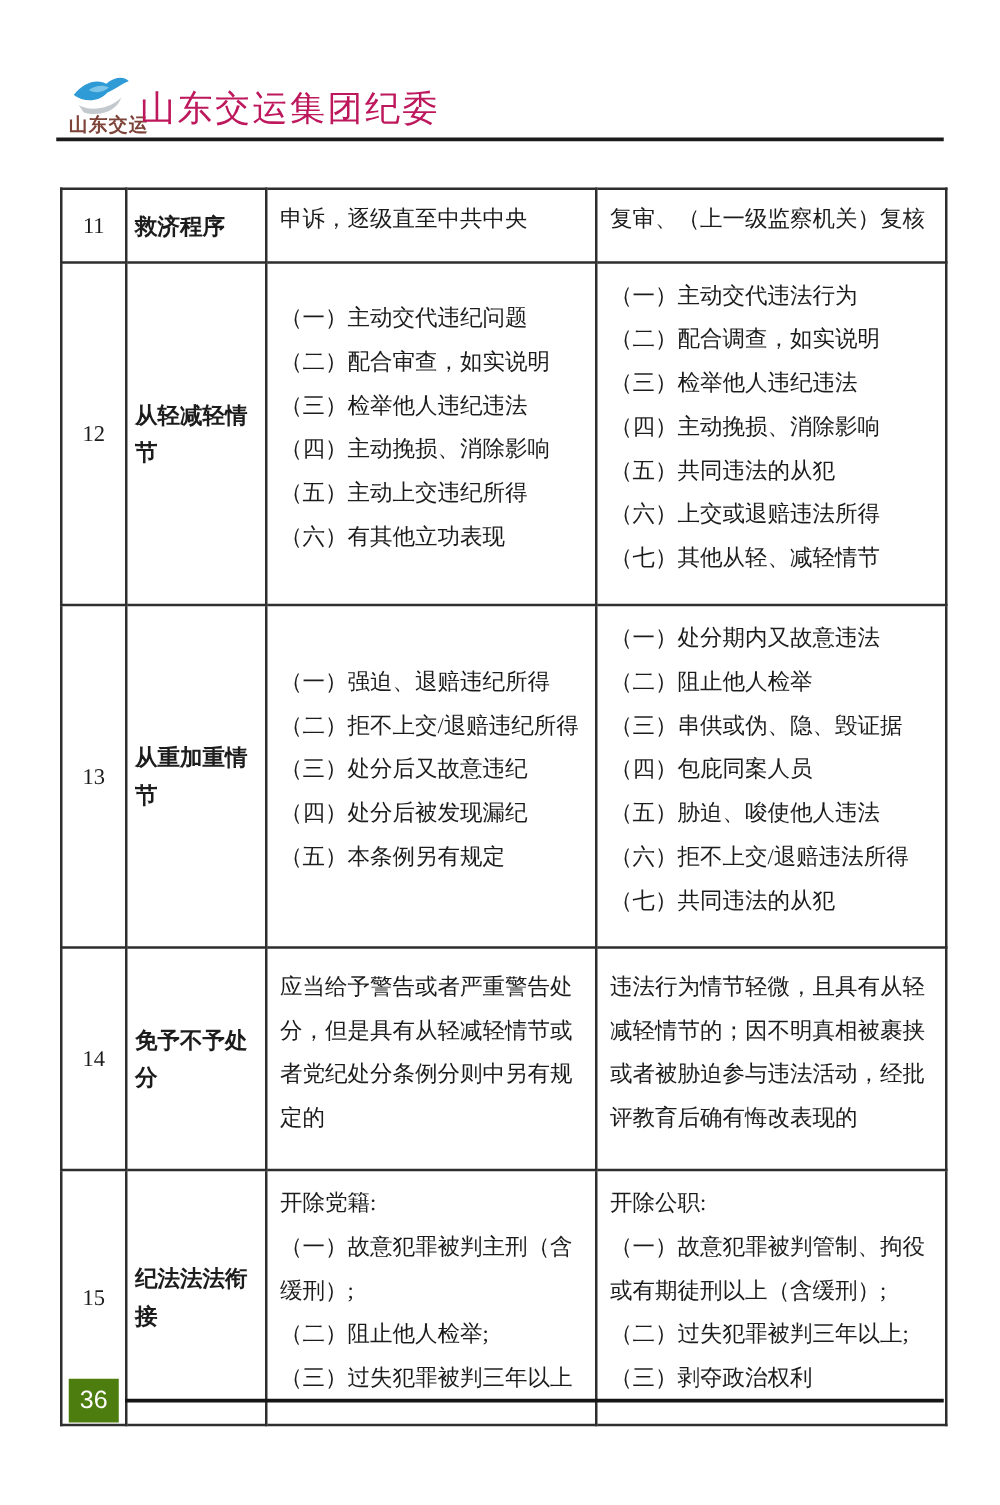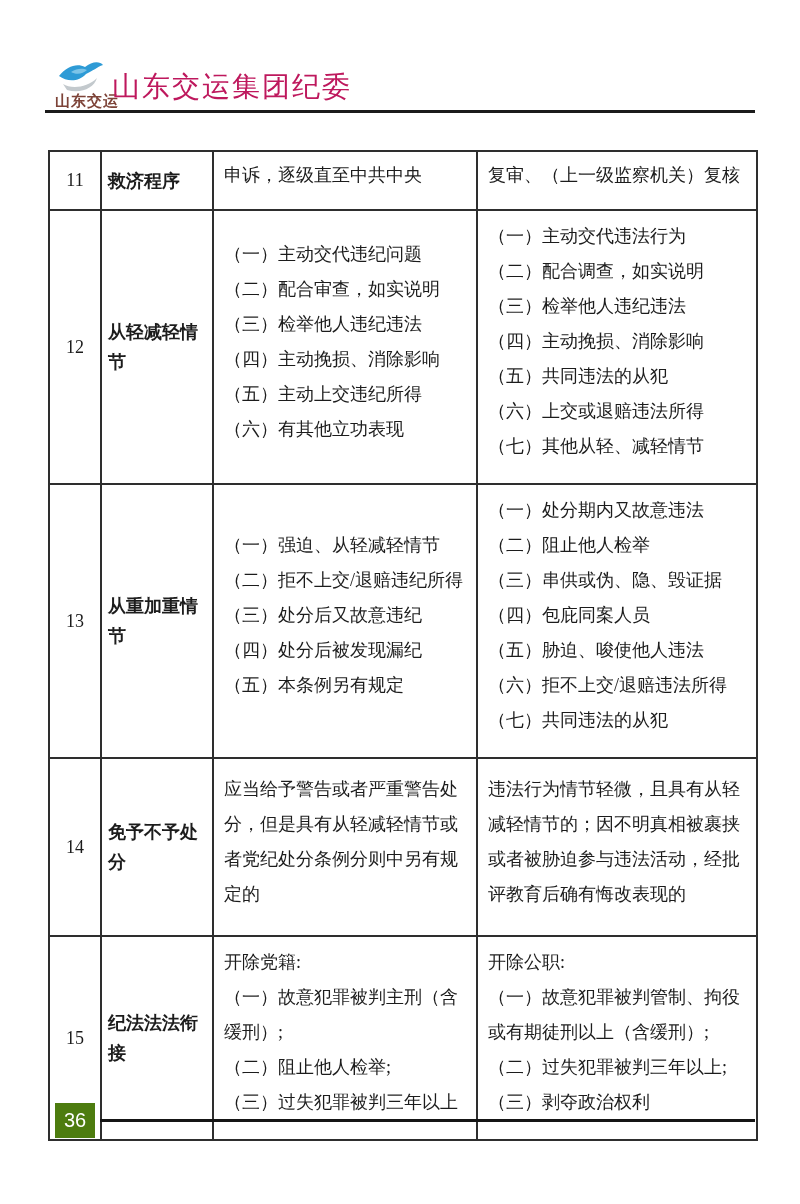--- a/index.html
+++ b/index.html
@@ -142,21 +142,21 @@
             <div class="line">（四）主动挽损、消除影响</div>
             <div class="line">（五）共同违法的从犯</div>
             <div class="line">（六）上交或退赔违法所得</div>
             <div class="line">（七）其他从轻、减轻情节</div>
           </td>
       </tr>
       <tr class="r13">
         <td class="num">13</td>
         <td class="cat">从重加重情节</td>
         <td class="content">
-            <div class="line">（一）强迫、从轻减轻情节</div>
+            <div class="line">（一）强迫、退赔违纪所得</div>
             <div class="line">（二）拒不上交/退赔违纪所得</div>
             <div class="line">（三）处分后又故意违纪</div>
             <div class="line">（四）处分后被发现漏纪</div>
             <div class="line">（五）本条例另有规定</div>
           </td>
         <td class="content">
             <div class="line">（一）处分期内又故意违法</div>
             <div class="line">（二）阻止他人检举</div>
             <div class="line">（三）串供或伪、隐、毁证据</div>
             <div class="line">（四）包庇同案人员</div>

